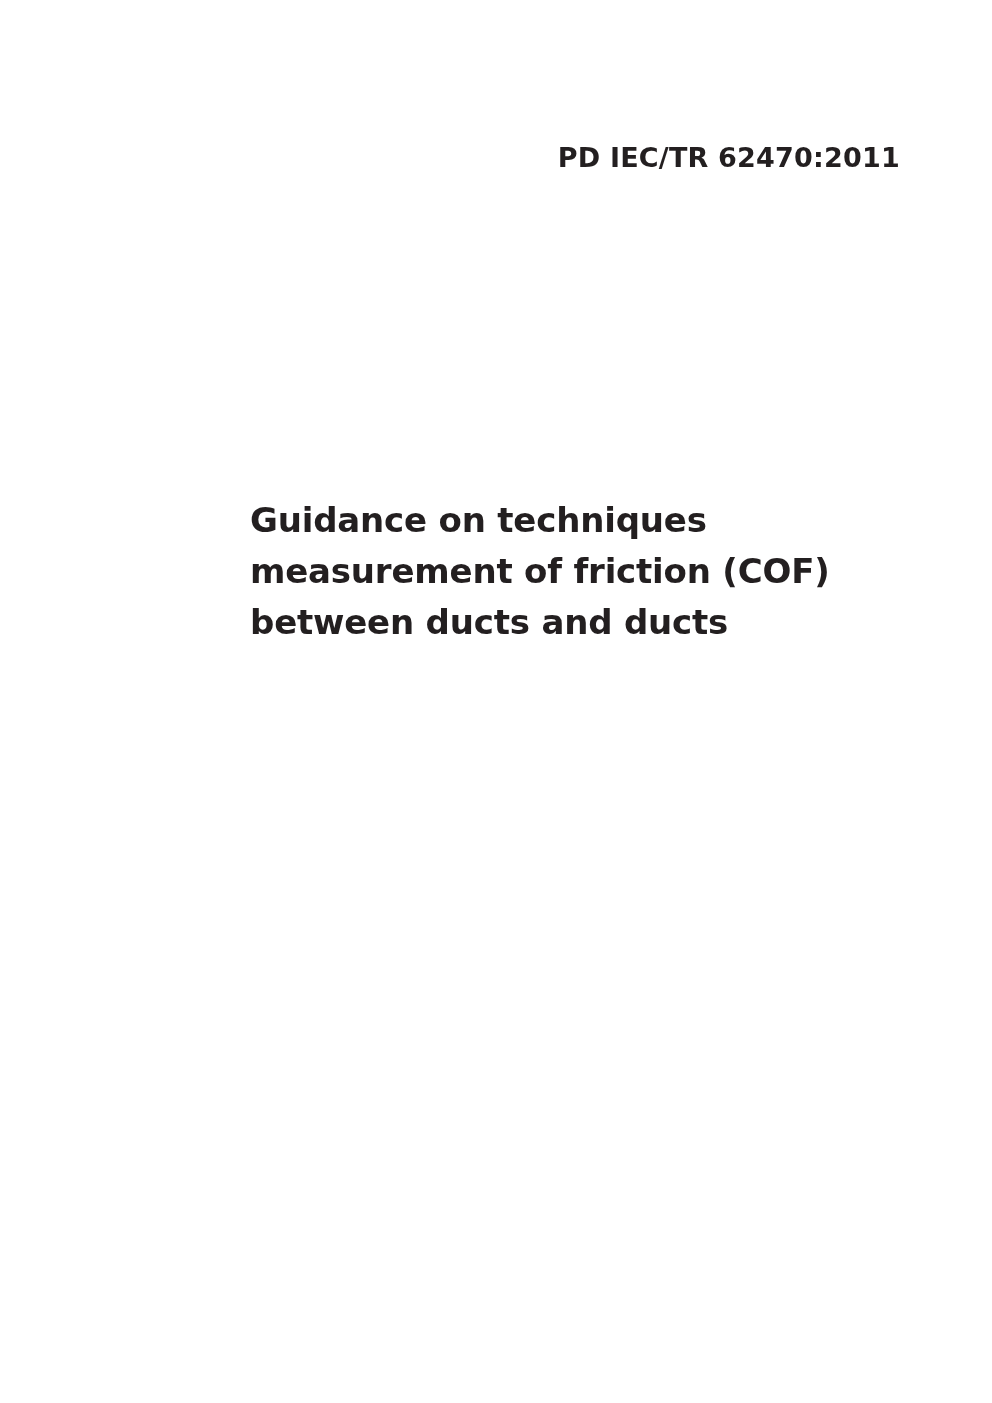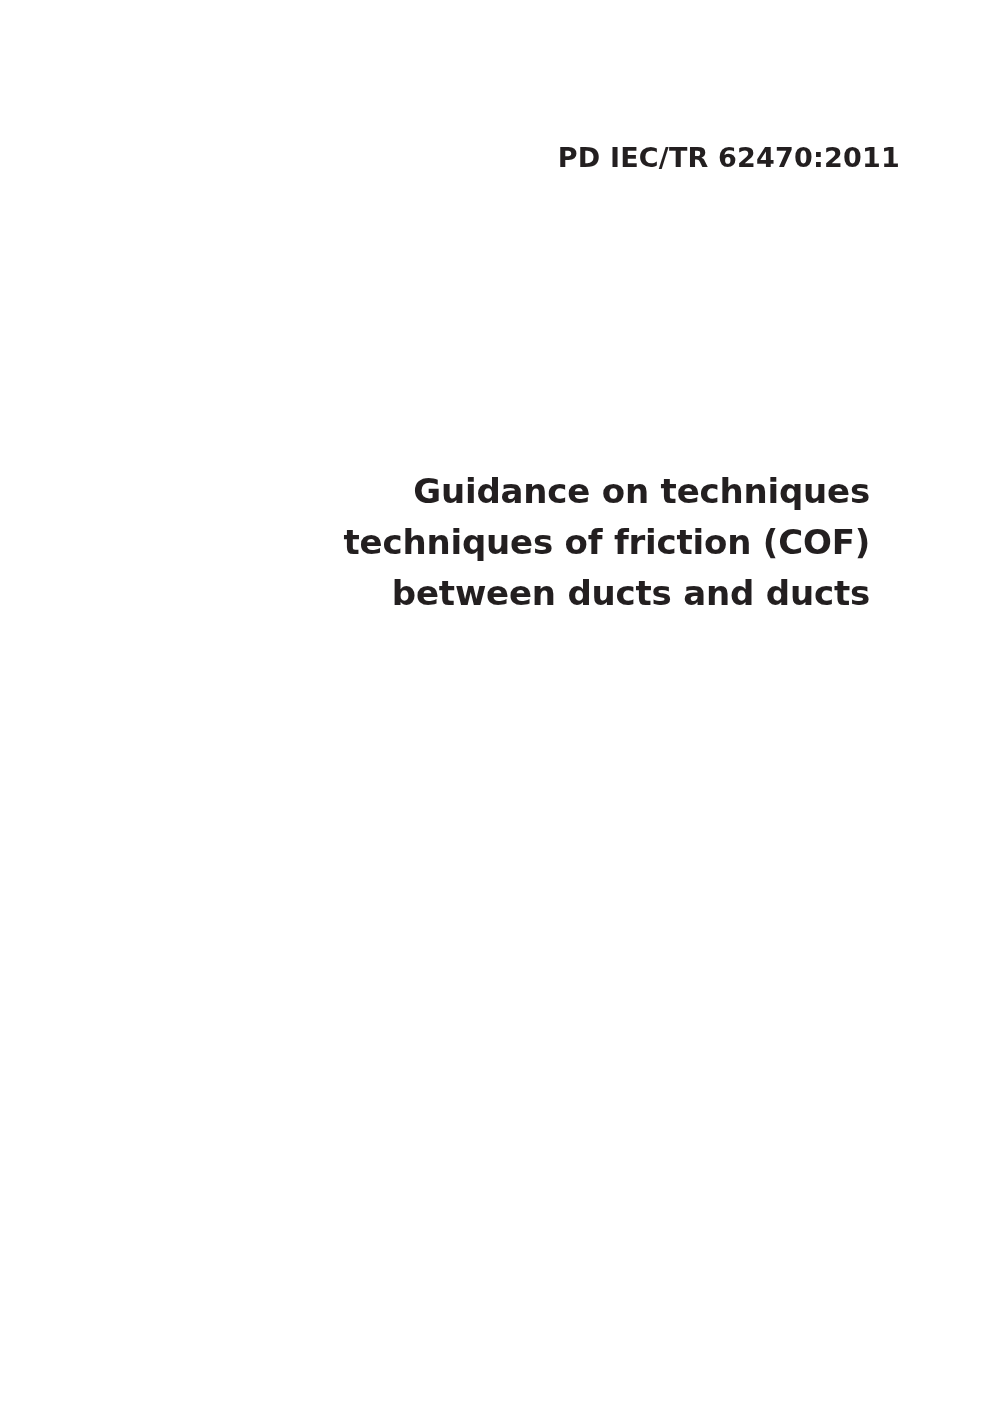--- a/index.html
+++ b/index.html
@@ -37,23 +37,22 @@
     font-weight: bold;
     font-size: 27px;
     letter-spacing: 0.2px;
     color: #231f20;
     white-space: nowrap;
   }
 
   .title-block {
     position: absolute;
     left: 250px;
-    top: 466px;
+    top: 495px;
     width: 620px;
-    text-align: right;
   }
   .title-line {
     font-family: "DejaVu Sans", sans-serif;
     font-weight: bold;
     font-size: 34px;
     line-height: 51px;
     color: #231f20;
     letter-spacing: -0.2px;
     white-space: nowrap;
   }
@@ -62,19 +61,19 @@
 <body>
 
 <div class="page">
 
   <div class="page-border-top"></div>
 
   <div class="doc-ref">PD IEC/TR 62470:2011</div>
 
   <div class="title-block">
     <div class="title-line">Guidance on techniques</div>
-    <div class="title-line">techniques of friction (COF)</div>
+    <div class="title-line">measurement of friction (COF)</div>
     <div class="title-line">between ducts and ducts</div>
   </div>
 
   <div class="page-border-bottom"></div>
 
 </div>
 
 </body></html>

